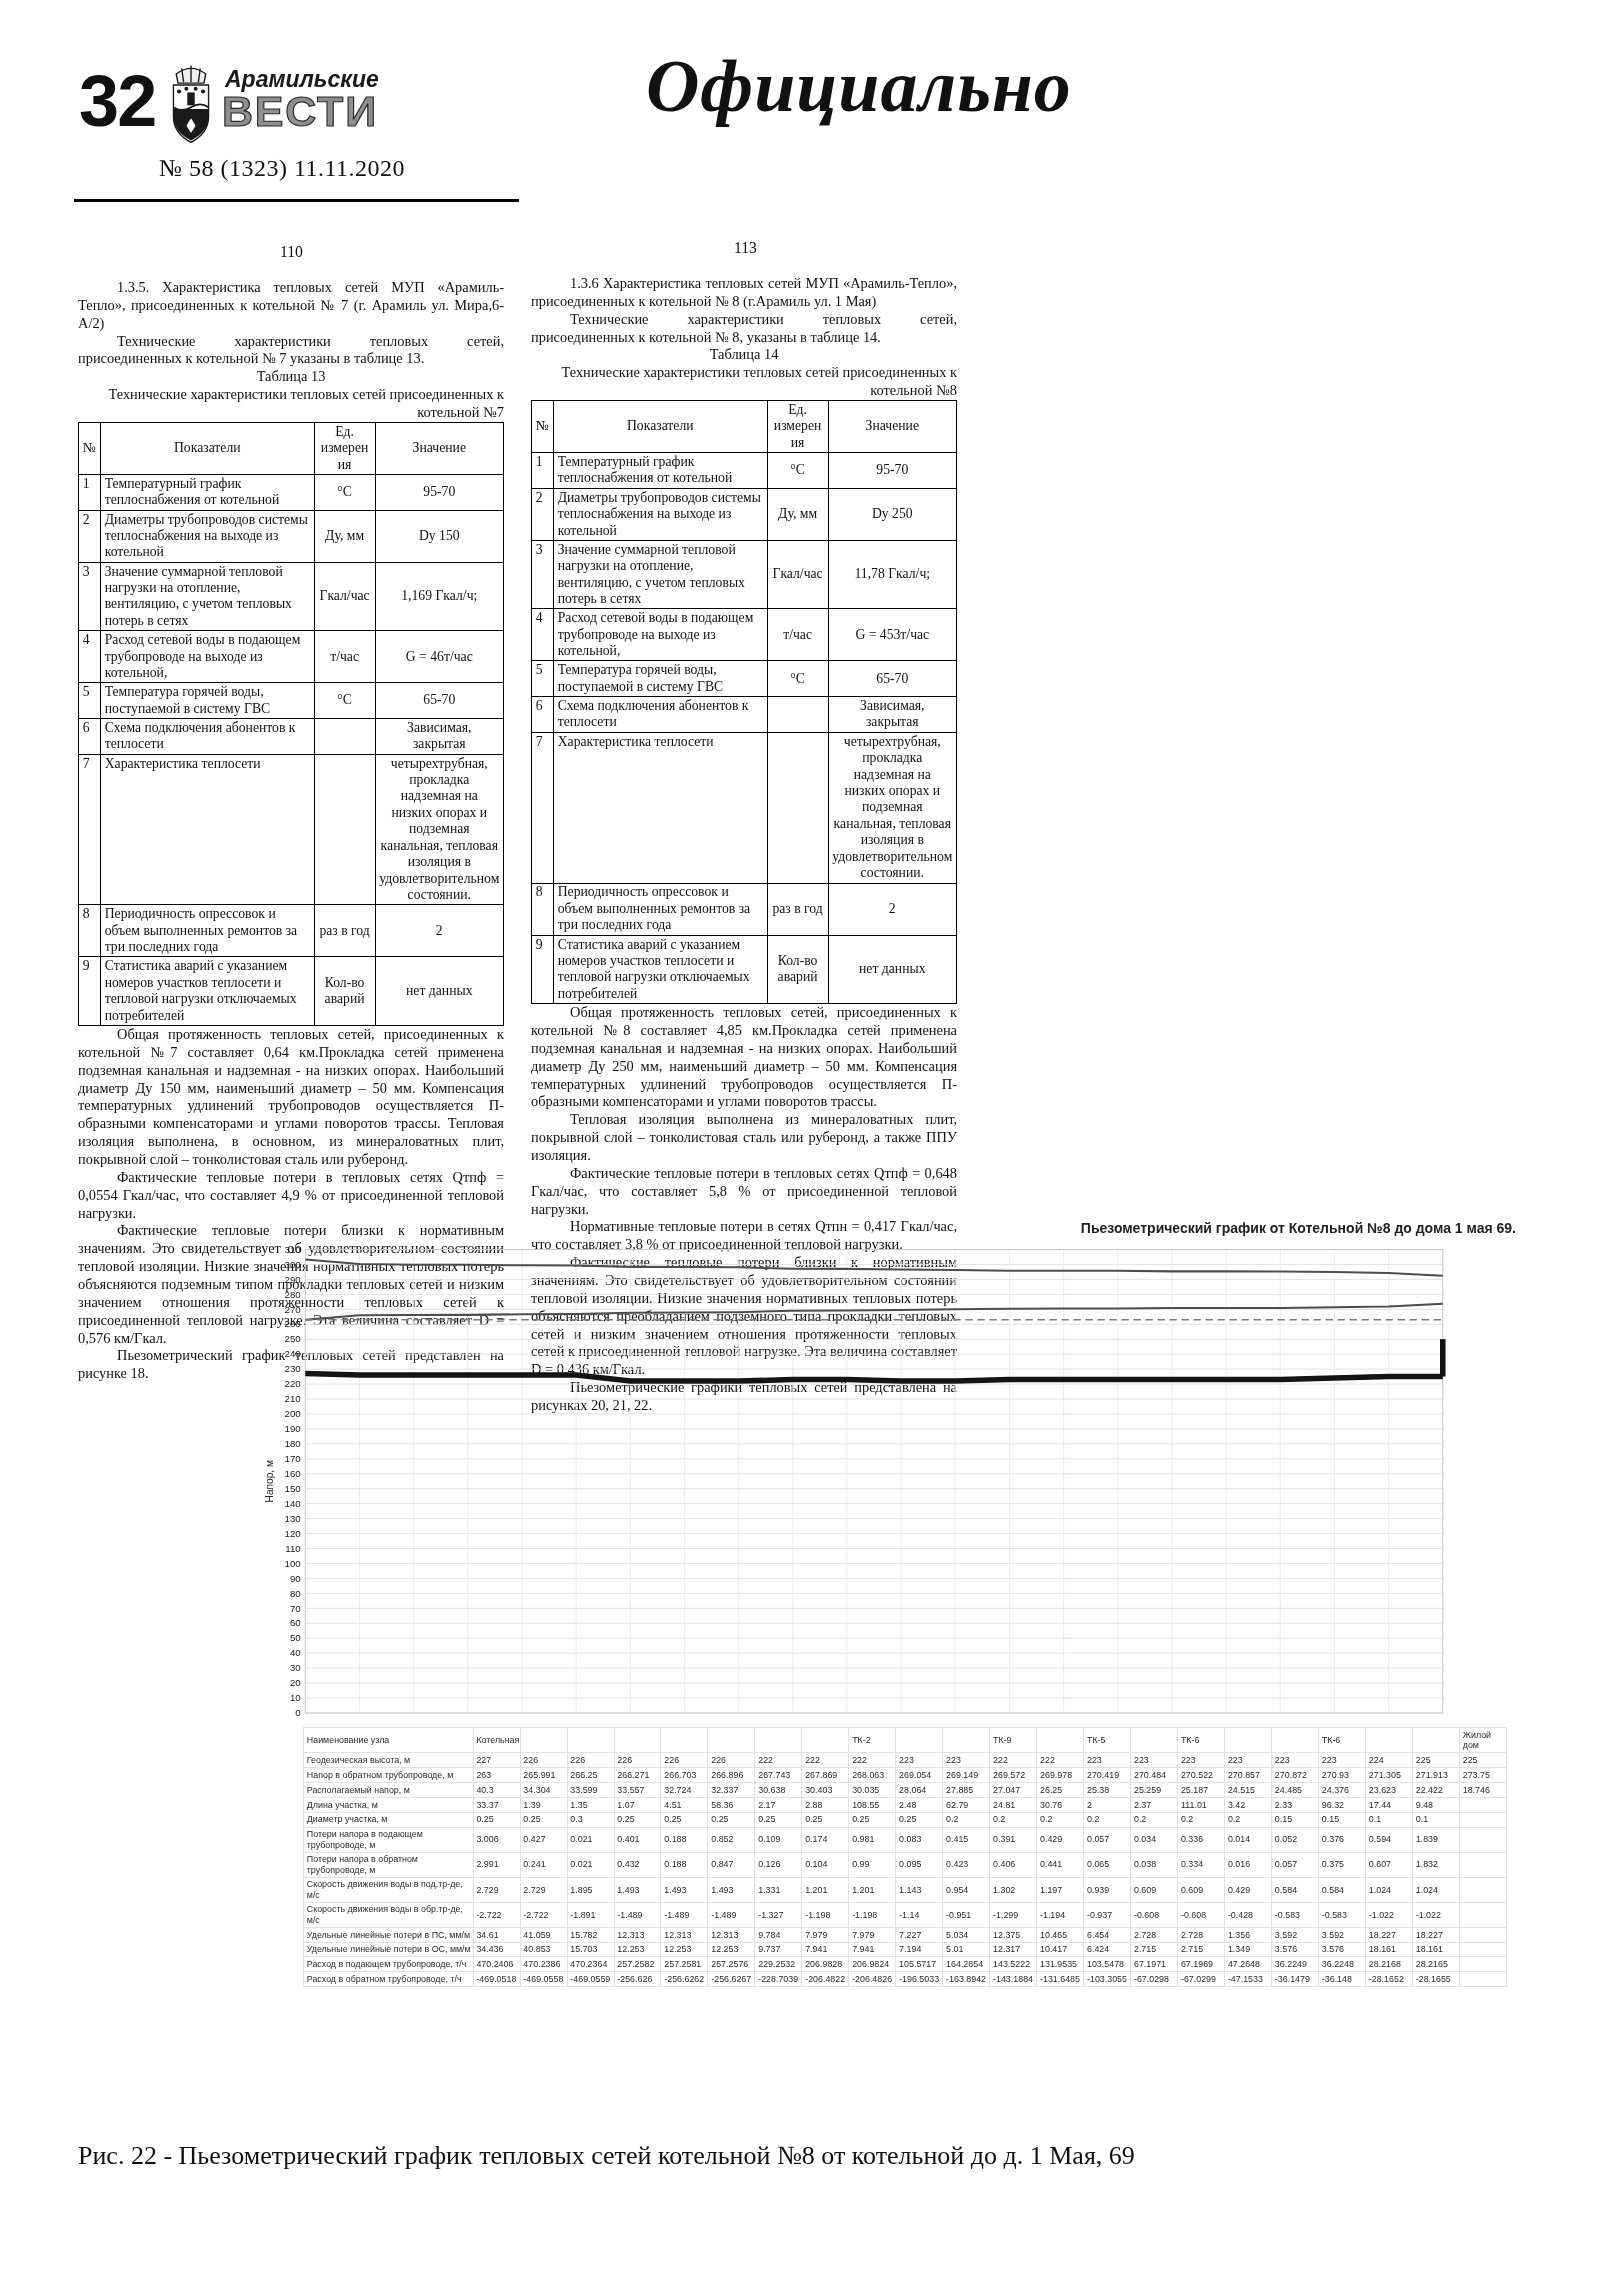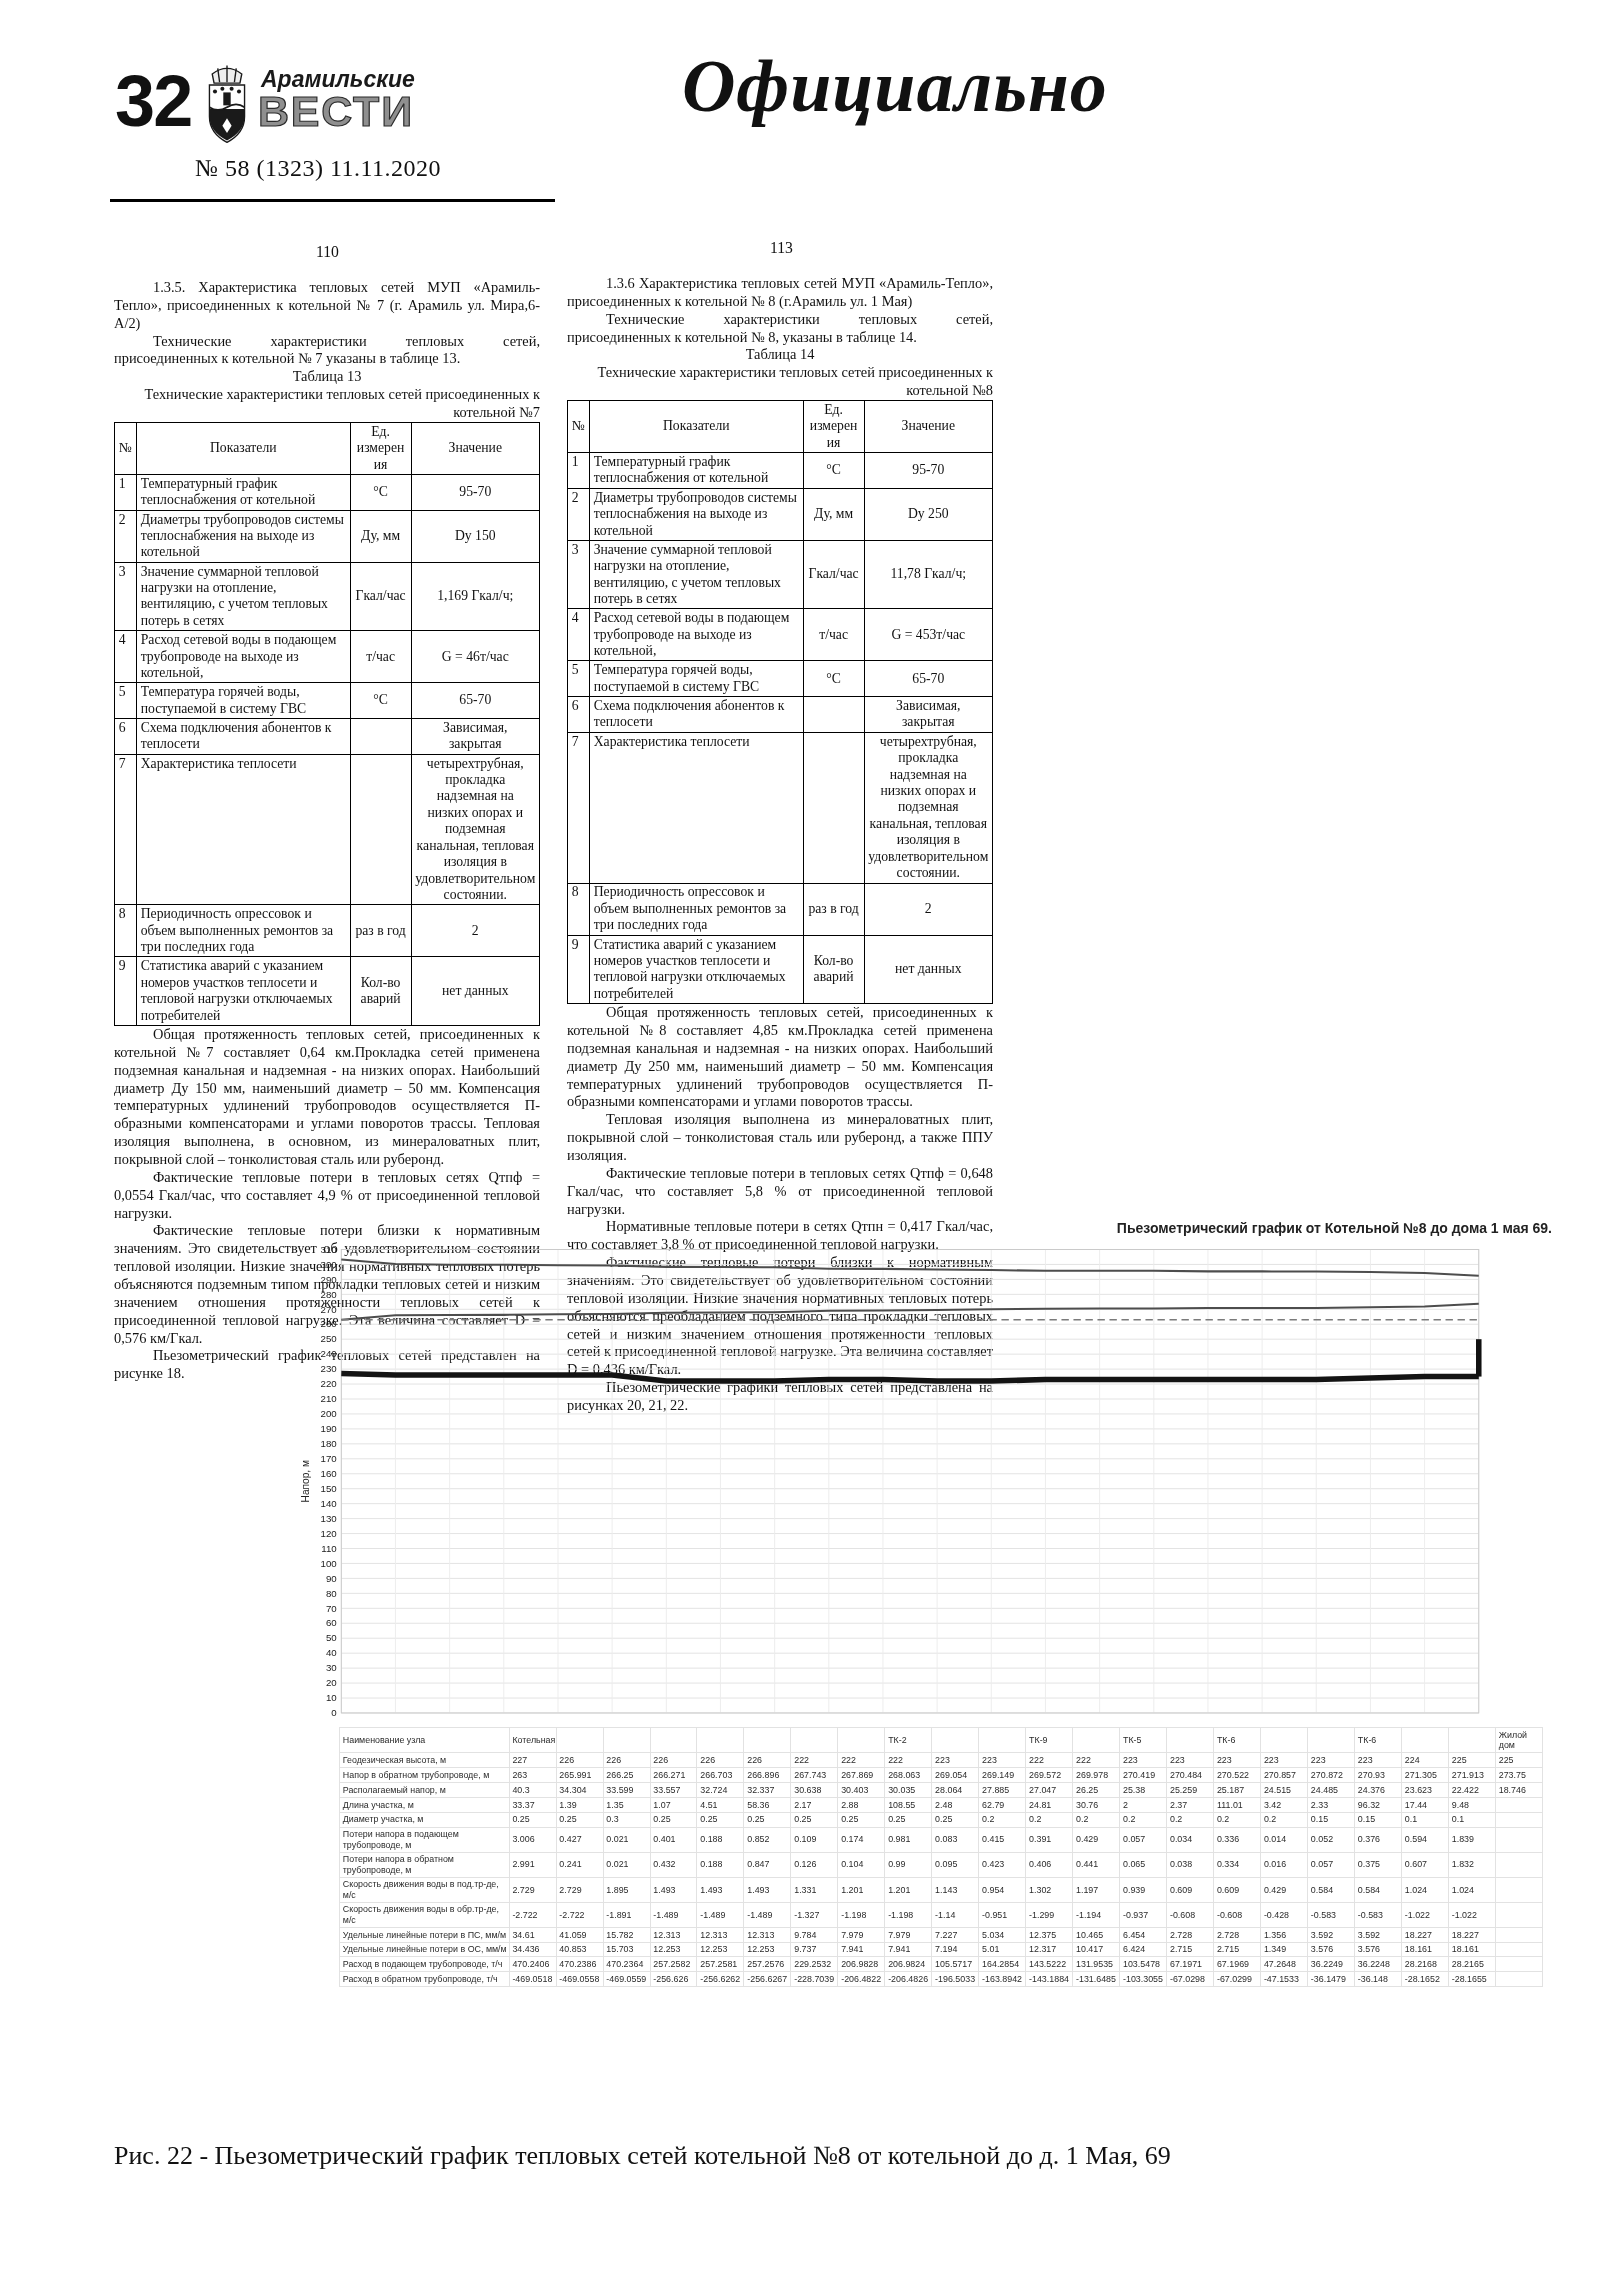--- a/index.html
+++ b/index.html
@@ -1,17 +1,17 @@
 <!DOCTYPE html>
 <html style="font-size:14.8px"><head>
 <meta charset="utf-8">
 <style>
   html,body{margin:0;padding:0;background:#fff;}
   body{width:1619px;height:2290px;position:relative;font-family:"Liberation Serif",serif;color:#111;}
-  .abs{position:absolute;margin-left:36px;}
+  .abs{position:absolute;}
   
   .big-num{font-family:"Liberation Sans",sans-serif;font-weight:bold;font-size:72px;line-height:1;letter-spacing:-1.8px;}
   .paper-name1{font-family:"Liberation Sans",sans-serif;font-size:23px;font-weight:bold;color:#1a1a1a;}
   .paper-name2{font-family:"Liberation Sans",sans-serif;font-size:43px;font-weight:bold;color:#8f8f8f;-webkit-text-stroke:1.2px #2b2b2b;letter-spacing:1.8px;line-height:.9;}
   .issue-info{font-size:24px;letter-spacing:0.5px;}
   .header-rule{height:2.8px;background:#000;}
   .section-title{font-style:italic;font-weight:600;font-size:74px;letter-spacing:0.9px;}
   .pgnum{font-size:15.7px;}
   
   .col{width:426px;font-size:14.4px;line-height:1.24;text-align:justify;}

